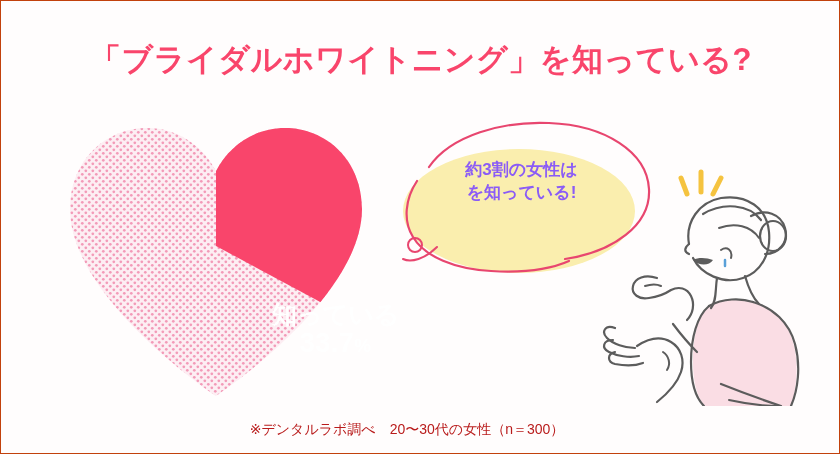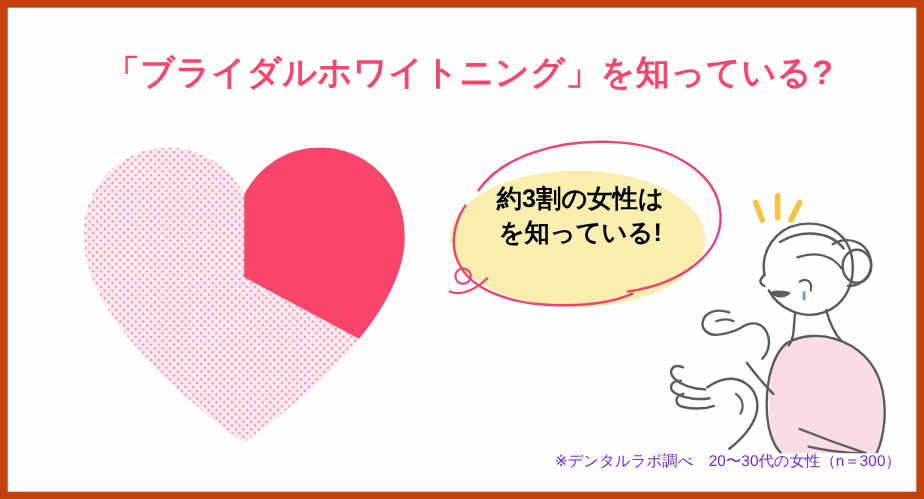--- a/index.html
+++ b/index.html
@@ -7,21 +7,21 @@
     margin: 0;
     padding: 0;
     background: #ffffff;
   }
   .canvas {
     position: relative;
     width: 840px;
     height: 454px;
     background: #fffdfd;
     box-sizing: border-box;
-    border: 7px solid #c2410c;
+    border: 1px solid #c2410c;
     overflow: hidden;
     font-family: "Liberation Sans", "DejaVu Sans", sans-serif;
   }
 
   
   .title {
     position: absolute;
     top: 38px;
     left: 0;
     width: 840px;
@@ -87,45 +87,45 @@
     width: 270px;
     height: 175px;
   }
   .bubble svg { display: block; position: absolute; left: 0; top: 0; }
   .bubble-text {
     position: absolute;
     left: 0;
     top: 40px;
     width: 245px;
     text-align: center;
-    color: #000000;
-    font-size: 23px;
+    color: #8b5cf6;
+    font-size: 17px;
     font-weight: bold;
     line-height: 1.35;
     white-space: nowrap;
   }
 
   
   .illustration {
     position: absolute;
     left: 600px;
     top: 155px;
     width: 240px;
     height: 250px;
   }
   .illustration svg { display: block; }
 
   
   .footnote {
     position: absolute;
     left: 0;
-    top: 404px;
+    top: 420px;
     width: 812px;
-    text-align: right;
-    color: #6d28d9;
+    text-align: center;
+    color: #b91c1c;
     font-size: 14px;
     white-space: nowrap;
   }
 </style>
 </head>
 <body>
 
 <div class="canvas">
 
   <div class="title">「ブライダルホワイトニング」を知っている?</div>
@@ -153,20 +153,26 @@
 
       <g clip-path="url(#heartClip)">
         <rect x="0" y="0" width="330" height="295" fill="url(#dotPattern)"></rect>
       </g>
 
       <g clip-path="url(#heartClip)">
         <path d="M160,133 L160,-120 A253,253 0 0,1 376,249 Z" fill="#f9456b"></path>
       </g>
     </svg>
 
+    <div class="slice-label known">
+      <span>知っている</span>
+      <span class="pct">
+        <span>33.7</span><span class="unit">%</span>
+      </span>
+    </div>
 
   </div>
 
   <div class="bubble">
     <svg width="270" height="175" viewBox="0 0 270 175" xmlns="http://www.w3.org/2000/svg">
 
       <ellipse cx="120" cy="92" rx="116" ry="62" fill="#faeeae"></ellipse>
 
       <path d="M30,48
                C52,16 104,2 150,4

